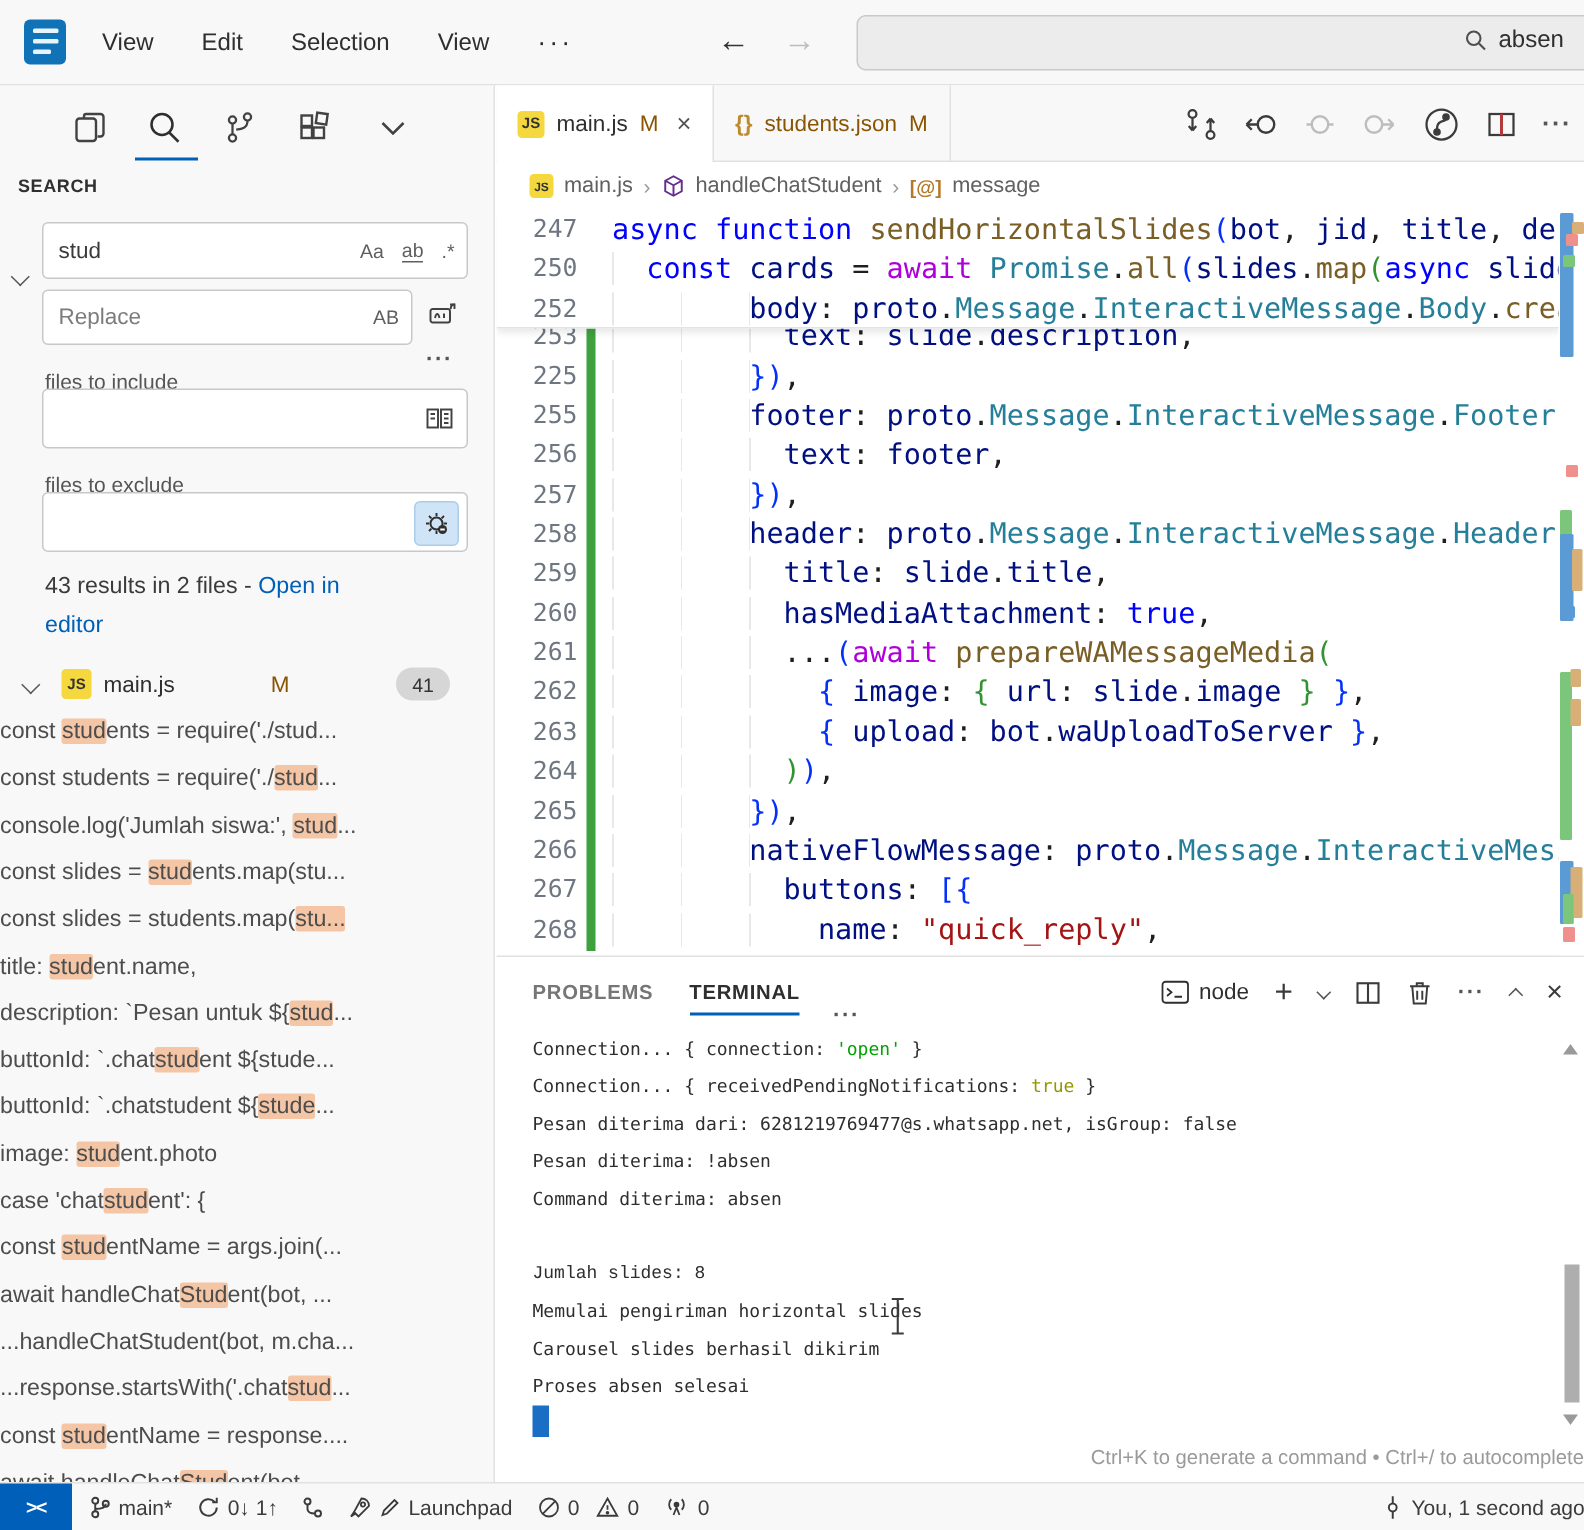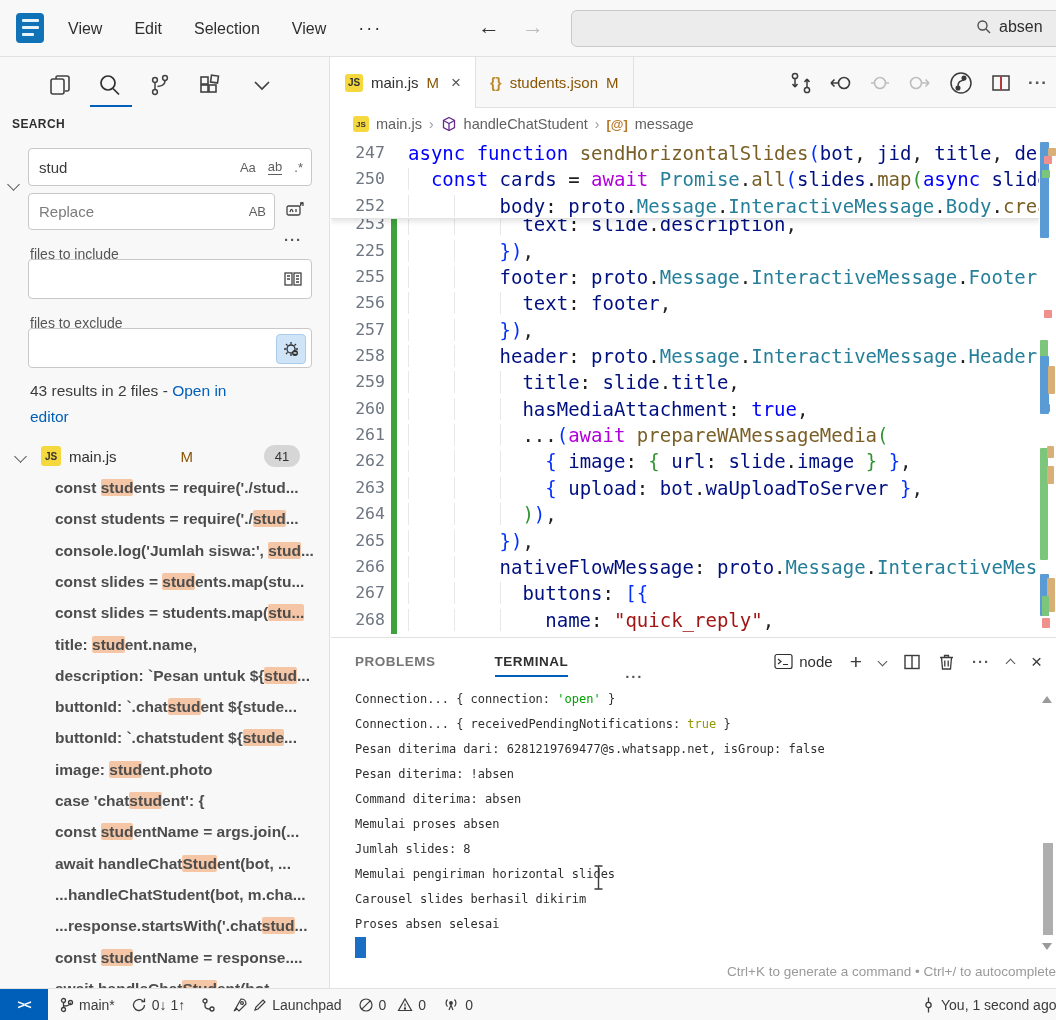--- a/index.html
+++ b/index.html
@@ -51,21 +51,21 @@
              line-height:26px; color:#3b3b3b; }
   .summary a { color:#005fb8; text-decoration:none; }
   .file-row { position:absolute; left:0; top:383px; width:330px; height:32px; display:flex; align-items:center; }
   .js-badge { width:20px; height:20px; background:#f5d73e; border-radius:3px; color:#333;
               font-size:10px; font-weight:bold; display:flex; align-items:center; justify-content:center; }
   .mod-m { color:#895503; font-size:15px; }
   .count-badge { position:absolute; right:30px; width:36px; height:22px; border-radius:11px;
                  background:#d6d6d6; color:#333; font-size:13px; display:flex; align-items:center; justify-content:center; }
   .results-list { position:absolute; left:0; top:415px; width:330px; height:516px; overflow:hidden; }
   .result-row { position:absolute; left:0; width:330px; height:31.3px; line-height:31.3px;
-                padding-left:55px; font-size:15.5px; color:#4d4d4d; white-space:nowrap; overflow:hidden;font-weight:bold; }
+                font-size:15.5px; color:#4d4d4d; white-space:nowrap; overflow:hidden; }
   .result-row .hl { background:#f5c6a5; border-radius:2px; }
 
   
   .editor { position:absolute; left:331px; top:57px; width:725px; height:931px; background:#fff; }
   .tabbar { position:absolute; left:0; top:0; width:725px; height:51px; background:#f8f8f8;
             border-bottom:1px solid #e1e1e1; display:flex; }
   .tab { height:51px; display:flex; align-items:center; gap:8px; padding:0 14px;
          border-right:1px solid #e1e1e1; font-size:15px; }
   .tab.active { background:#fff; }
   .tab .close { font-size:17px; color:#555; margin-left:4px; }
@@ -90,21 +90,21 @@
             border-bottom:1px solid #e3e3e3; box-shadow:0 3px 5px rgba(0,0,0,.10); }
   .tk-kw{color:#0000ff} .tk-ctl{color:#af00db} .tk-fn{color:#795e26} .tk-vr{color:#001080}
   .tk-cl{color:#267f99} .tk-st{color:#a31515} .tk-pn{color:#1f1f1f} .tk-br{color:#0431fa} .tk-gr{color:#319331}
   .tk-ws{ background:repeating-linear-gradient(to right,#e8e8e8 0 1px,transparent 1px 45.76px); }
   .minimap { position:absolute; right:0; top:0; width:17px; height:497px; background:#fff; z-index:4; }
   .mm-mark { position:absolute; border-radius:1px; }
 
   
   .panel { position:absolute; left:0; top:580px; width:725px; height:351px; background:#fff;
            border-top:1px solid #e1e1e1; }
-  .panel-header { position:absolute; left:0; top:0; width:725px; height:47px; display:flex; align-items:flex-end;gap:35px; }
+  .panel-header { position:absolute; left:0; top:0; width:725px; height:47px; display:flex; align-items:flex-end; }
   .ptab { font-size:13.5px; font-weight:bold; letter-spacing:.5px; color:#767676; margin-left:24px;
           height:47px; display:flex; align-items:center; position:relative; }
   .ptab.active { color:#2f2f2f; }
   .ptab.active::after { content:""; position:absolute; left:0; right:0; bottom:8px; height:2px; background:#005fb8; }
   .panel-tools { position:absolute; right:14px; top:0; height:47px; display:flex; align-items:center; gap:17px; color:#3b3b3b; }
   .node-group { display:flex; align-items:center; gap:6px; font-size:15px; color:#2f2f2f; }
   .tool-plus { font-size:21px; font-weight:400; color:#3b3b3b; }
   .term-out { position:absolute; left:0; top:47px; width:725px; height:276px; overflow:hidden; }
   .trow { position:absolute; left:24px; height:25px; line-height:25px; white-space:pre;
           font-family:"DejaVu Sans Mono", monospace; font-size:12px; }
@@ -430,22 +430,21 @@
         <span class="chev" style="width:7px;height:7px;transform:rotate(-135deg);margin-top:4px;"></span>
         <span style="font-size:19px;color:#3b3b3b;">×</span>
       </div>
     </div>
     <div class="term-out">
         <div class="trow" style="top: 2px;"><span class="tm-d">Connection... { connection: </span><span class="tm-g">'open'</span><span class="tm-d"> }</span></div>
         <div class="trow" style="top: 27px;"><span class="tm-d">Connection... { receivedPendingNotifications: </span><span class="tm-y">true</span><span class="tm-d"> }</span></div>
         <div class="trow" style="top: 52px;"><span class="tm-d">Pesan diterima dari: 6281219769477@s.whatsapp.net, isGroup: false</span></div>
         <div class="trow" style="top: 77px;"><span class="tm-d">Pesan diterima: !absen</span></div>
         <div class="trow" style="top: 102px;"><span class="tm-d">Command diterima: absen</span></div>
-        <div class="trow" style="top: 127px;"><span class="tm-d">Memulai proses absen</span></div>
-        <div class="trow" style="top: 152px;"><span class="tm-d">Jumlah slides: 8</span></div>
+        <div class="trow" style="top: 152px; font-family: Liberation Mono, monospace;"><span class="tm-d">Jumlah slides: 8</span></div>
         <div class="trow" style="top: 177px;"><span class="tm-d">Memulai pengiriman horizontal slides</span></div>
         <div class="trow" style="top: 202px;"><span class="tm-d">Carousel slides berhasil dikirim</span></div>
         <div class="trow" style="top: 227px;"><span class="tm-d">Proses absen selesai</span></div>
       </div>
     <div class="term-cursor"></div>
     <div class="tscroll-up"></div>
     <div class="tscroll-thumb"></div>
     <div class="tscroll-dn"></div>
     <div class="term-hint">Ctrl+K to generate a command • Ctrl+/ to autocomplete</div>
   </div>

